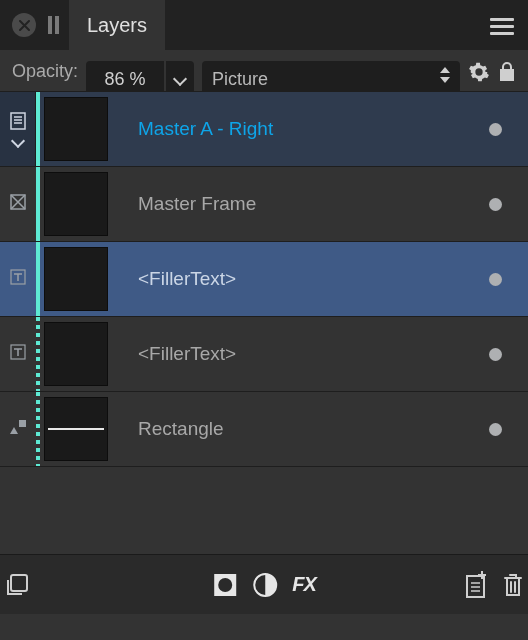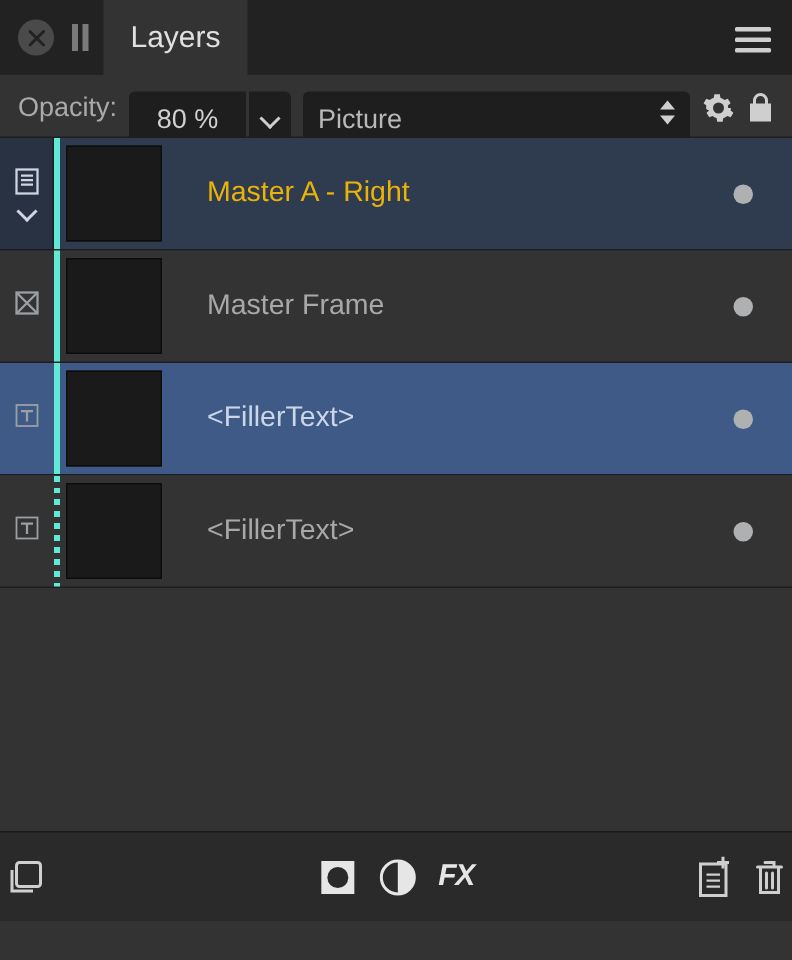--- a/index.html
+++ b/index.html
@@ -155,21 +155,21 @@
   }
   .thumb .hline {
     width: 56px; height: 2px; background: #e8e8e8;
   }
   .layer-label {
     flex: 1;
     padding-left: 24px;
     color: #a8a8a8;
     font-size: 19px;
   }
-  .master-row .layer-label { color: #eab308; }
+  .master-row .layer-label { color: #0ea5e9; }
   .vis-dot {
     width: 13px; height: 13px; border-radius: 50%;
     background: #aeb0b2;
     margin-right: 26px;
   }
   .selected-row .layer-label { color: #cbd6e6; }
   .indented-gutter {
     width: 36px;
     display:flex; align-items:center; justify-content:center;
     align-self: stretch;
@@ -239,21 +239,21 @@
         <div></div>
         <div></div>
       </div>
   </div>
 </div>
 
 <div class="options-row">
   <span class="opacity-label">Opacity:</span>
   <div class="opacity-box">
     <div class="opacity-input">
-      <span>80 %</span>
+      <span>86 %</span>
     </div>
     <div class="opacity-dd">
       <div class="chev-down"></div>
     </div>
   </div>
   <div class="blend-box">
     <span>Picture</span>
     <div class="blend-arrows">
       <div class="tri-up"></div>
         <div class="tri-down"></div>
@@ -319,20 +319,34 @@
           <span class="child-type-icon"><svg width="18" height="18" viewBox="0 0 18 18">
               <rect x="2" y="2" width="14" height="14" fill="none" stroke="#9aa0a6" stroke-width="1.2"></rect>
               <path d="M5 6 H13 M9 6 V13" stroke="#9aa0a6" stroke-width="1.5"></path>
             </svg></span>
         </div>
         <div class="stripe dotted"></div>
         <div class="thumb"></div>
         <div class="layer-label">&lt;FillerText&gt;</div>
         <div class="vis-dot"></div>
       </div>
+      <div class="layer-row">
+        <div class="indented-gutter">
+          <span class="child-type-icon"><svg width="18" height="18" viewBox="0 0 18 18">
+              <rect x="10" y="2" width="7" height="7" fill="#9aa0a6"></rect>
+              <polygon points="5,9 9,16 1,16" fill="#9aa0a6"></polygon>
+            </svg></span>
+        </div>
+        <div class="stripe dotted"></div>
+        <div class="thumb">
+          <div class="hline"></div>
+        </div>
+        <div class="layer-label">Rectangle</div>
+        <div class="vis-dot"></div>
+      </div>
     </div>
 
 </div>
 
 <div class="bottom-bar">
   <div class="bb-left">
     <div class="icon-btn">
       <svg width="26" height="26" viewBox="0 0 26 26">
         <rect x="7" y="3" width="16" height="16" rx="2" fill="none" stroke="#cfcfcf" stroke-width="2"></rect>
         <path d="M4 8 v14 h14" fill="none" stroke="#cfcfcf" stroke-width="2"></path>

